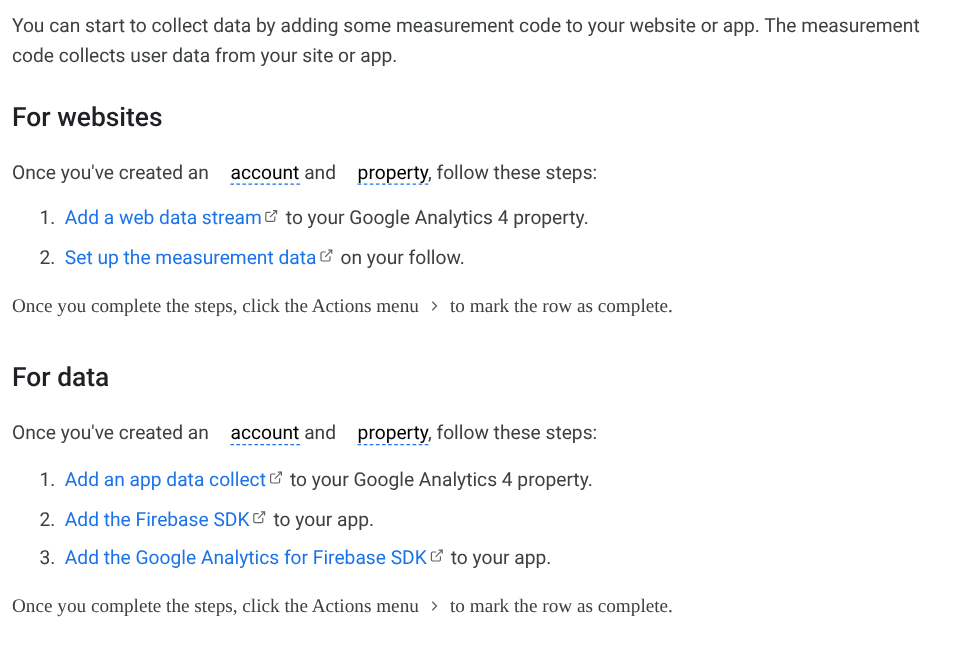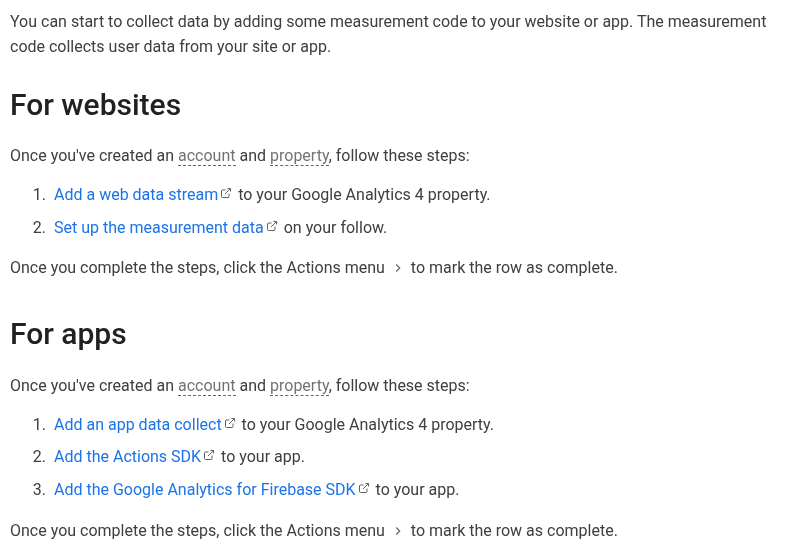--- a/index.html
+++ b/index.html
@@ -6,65 +6,66 @@
     body {
       font-family: 'Google Sans', Roboto, Arial, sans-serif;
       color: #3c4043;
       font-size: 16px;
       line-height: 1.55;
       padding: 10px 10px;
       width: 800px;
     }
     .intro { margin-bottom: 22px; }
     h2 {
-      font-size: 30px;
+      font-size: 22px;
       font-weight: 500;
       color: #202124;
       margin-bottom: 16px;
     }
     .sec-intro {
       margin-bottom: 14px;
     }
     ol {
       list-style-position: outside;
       padding-left: 40px;
       margin-bottom: 16px;
     }
     li {
       padding-left: 4px;
       margin-bottom: 8px;
     }
     li::marker {
       color: #3c4043;
     }
     .dotted-link {
-      color: #737373;
+      color: #000000;
       text-decoration: none;
       border-bottom: 1px dashed #1a73e8;
       cursor: pointer;
+      margin-left: 14px;
     }
     .plain-link {
       color: #1a73e8;
       text-decoration: none;
       cursor: pointer;
     }
     .ext-icon {
       display: inline-block;
       vertical-align: 1px;
       margin-left: 2px;
       margin-right: 2px;
     }
     .ext-icon svg { display: block; }
     .chevron {
       display: inline-block;
       vertical-align: -2px;
       margin: 0 2px;
     }
     .chevron svg { display: block; }
-    .sec-outro { margin-bottom: 30px; }
+    .sec-outro { margin-bottom: 30px; font-family: Liberation Serif, serif; }
     .apps-section { margin-top: 30px; }
   </style>
 </head>
 <body>
 
 <p class="intro">You can start to collect data by adding some measurement code to your website or app. The measurement code collects user data from your site or app.</p>
 
 <h2>For websites</h2>
 
 <p class="sec-intro">
@@ -92,37 +93,37 @@
 
 <p class="sec-outro">
   <span>Once you complete the steps, click the Actions menu</span>
   <span class="chevron"><svg width="14" height="14" viewBox="0 0 24 24" fill="none" stroke="#5f6368" stroke-width="2">
         <polyline points="9 18 15 12 9 6"></polyline>
       </svg></span>
   <span>to mark the row as complete.</span>
 </p>
 
 <div class="apps-section">
-<h2>For apps</h2>
+<h2>For data</h2>
 
 <p class="sec-intro">
   <span>Once you've created an </span><a class="dotted-link">account</a><span> and </span><a class="dotted-link">property</a><span>, follow these steps:</span>
 </p>
 
 <ol>
   <li>
     <a class="plain-link">Add an app data collect</a><span class="ext-icon"><svg width="12" height="12" viewBox="0 0 24 24" fill="none" stroke="#5f6368" stroke-width="2">
             <path d="M18 13v6a2 2 0 0 1-2 2H5a2 2 0 0 1-2-2V8a2 2 0 0 1 2-2h6"></path>
             <polyline points="15 3 21 3 21 9"></polyline>
             <line x1="10" y1="14" x2="21" y2="3"></line>
           </svg></span>
     <span>to your Google Analytics 4 property.</span>
   </li>
   <li>
-    <a class="plain-link">Add the Actions SDK</a><span class="ext-icon"><svg width="12" height="12" viewBox="0 0 24 24" fill="none" stroke="#5f6368" stroke-width="2">
+    <a class="plain-link">Add the Firebase SDK</a><span class="ext-icon"><svg width="12" height="12" viewBox="0 0 24 24" fill="none" stroke="#5f6368" stroke-width="2">
             <path d="M18 13v6a2 2 0 0 1-2 2H5a2 2 0 0 1-2-2V8a2 2 0 0 1 2-2h6"></path>
             <polyline points="15 3 21 3 21 9"></polyline>
             <line x1="10" y1="14" x2="21" y2="3"></line>
           </svg></span>
     <span>to your app.</span>
   </li>
   <li>
     <a class="plain-link">Add the Google Analytics for Firebase SDK</a><span class="ext-icon"><svg width="12" height="12" viewBox="0 0 24 24" fill="none" stroke="#5f6368" stroke-width="2">
             <path d="M18 13v6a2 2 0 0 1-2 2H5a2 2 0 0 1-2-2V8a2 2 0 0 1 2-2h6"></path>
             <polyline points="15 3 21 3 21 9"></polyline>

